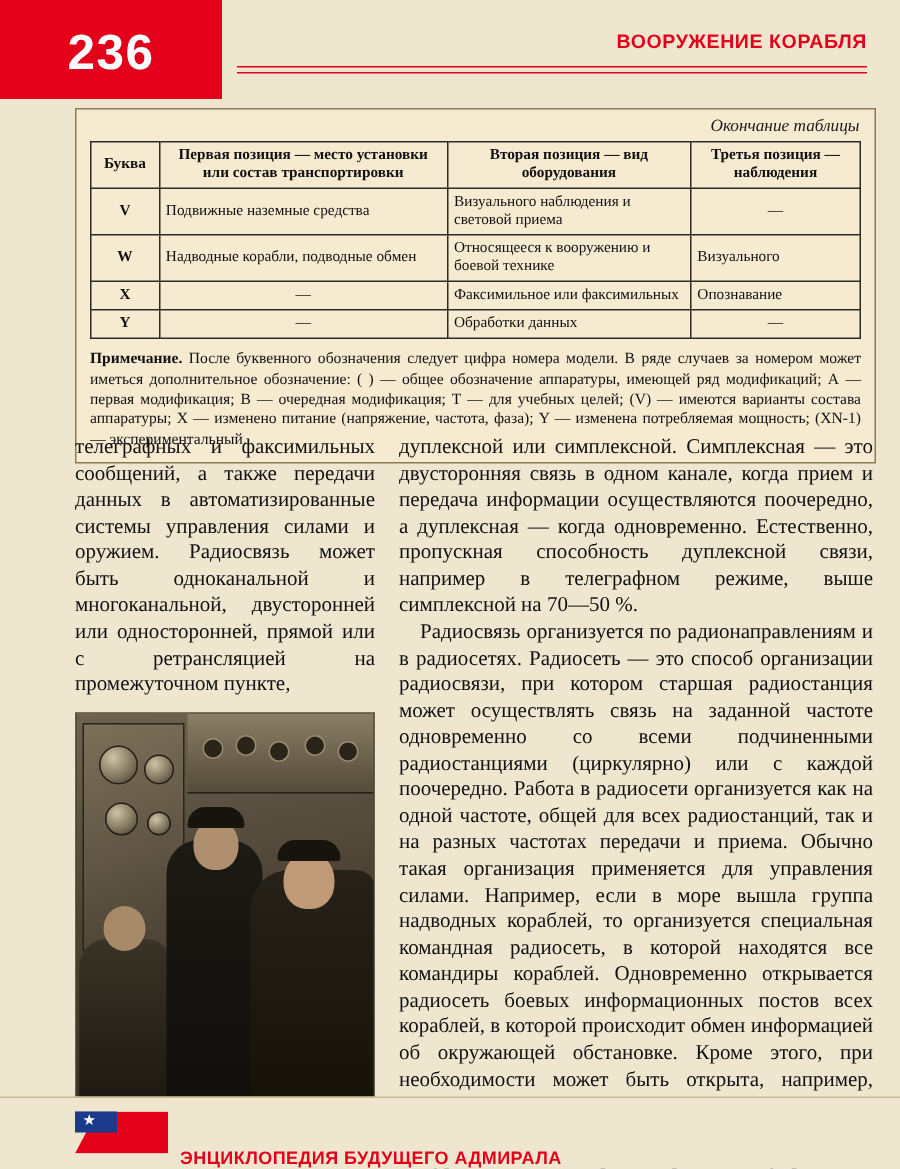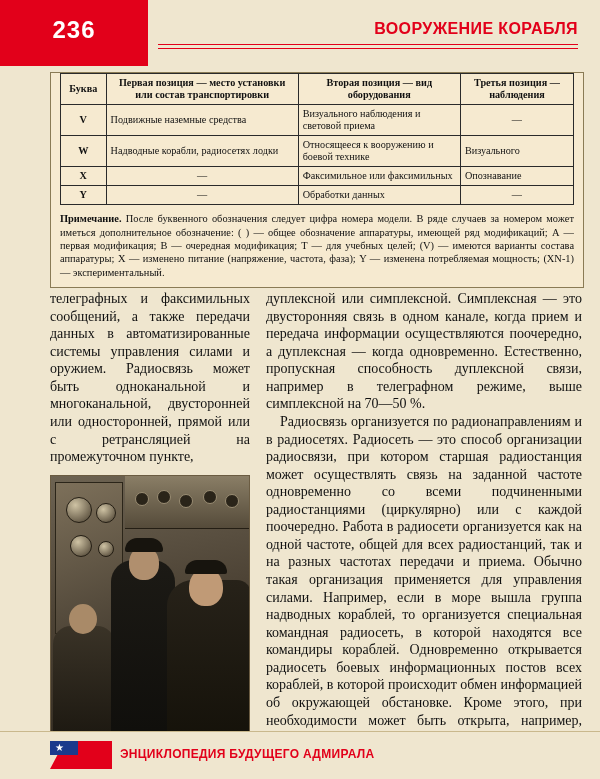--- a/index.html
+++ b/index.html
@@ -32,31 +32,31 @@
     background: #e2001a;
   }
   .page-number {
     position: absolute;
     left: 0;
     top: 16px;
     width: 148px;
     text-align: center;
     font-family: "Liberation Sans", sans-serif;
     font-weight: bold;
-    font-size: 24px;
+    font-size: 33px;
     color: #ffffff;
     letter-spacing: 1px;
   }
   .header-title {
     position: absolute;
     right: 22px;
     top: 20px;
     font-family: "Liberation Sans", sans-serif;
     font-weight: bold;
-    font-size: 16px;
+    font-size: 13px;
     color: #e2001a;
     letter-spacing: 0.4px;
     margin-left: 43px;
   }
   .header-rule {
     position: absolute;
     left: 158px;
     right: 22px;
     top: 44px;
     height: 3px;
@@ -316,21 +316,21 @@
   .flag-star {
     position: absolute;
     left: 5px; top: 2px;
     color: #fff;
     font-size: 10px;
     line-height: 10px;
   }
   .footer-text {
     position: absolute;
     left: 120px;
-    top: 15px;
+    top: 33px;
     font-family: "Liberation Sans", sans-serif;
     font-weight: bold;
     font-size: 12px;
     color: #e2001a;
     letter-spacing: 0.3px;
   }
   .left-margin-strip {
     position: absolute;
     left: 0; top: 72px;
     width: 50px; bottom: 47px;
@@ -343,39 +343,40 @@
 <div class="page-header">
   <div class="header-red-block"></div>
   <div class="page-number">236</div>
   <div class="header-rule"></div>
   <div class="header-title">ВООРУЖЕНИЕ КОРАБЛЯ</div>
 </div>
 
 <div class="left-margin-strip"></div>
 
 <div class="table-block">
+  <div class="table-caption">Окончание таблицы</div>
   <table class="spec">
     <thead>
       <tr>
         <th class="letter">Буква</th>
         <th class="col1">Первая позиция — место установки или состав транспортировки</th>
         <th class="col2">Вторая позиция — вид оборудования</th>
         <th class="col3">Третья позиция — наблюдения</th>
       </tr>
     </thead>
     <tbody>
       <tr>
         <td class="letter">V</td>
         <td>Подвижные наземные средства</td>
         <td>Визуального наблюдения и световой приема</td>
         <td class="dash">—</td>
       </tr>
       <tr>
         <td class="letter">W</td>
-        <td>Надводные корабли, радиосетях лодки</td>
+        <td>Надводные корабли, подводные обмен</td>
         <td>Относящееся к вооружению и боевой технике</td>
         <td>Визуального</td>
       </tr>
       <tr>
         <td class="letter">X</td>
         <td class="dash">—</td>
         <td>Факсимильное или факсимильных</td>
         <td>Опознавание</td>
       </tr>
       <tr>

